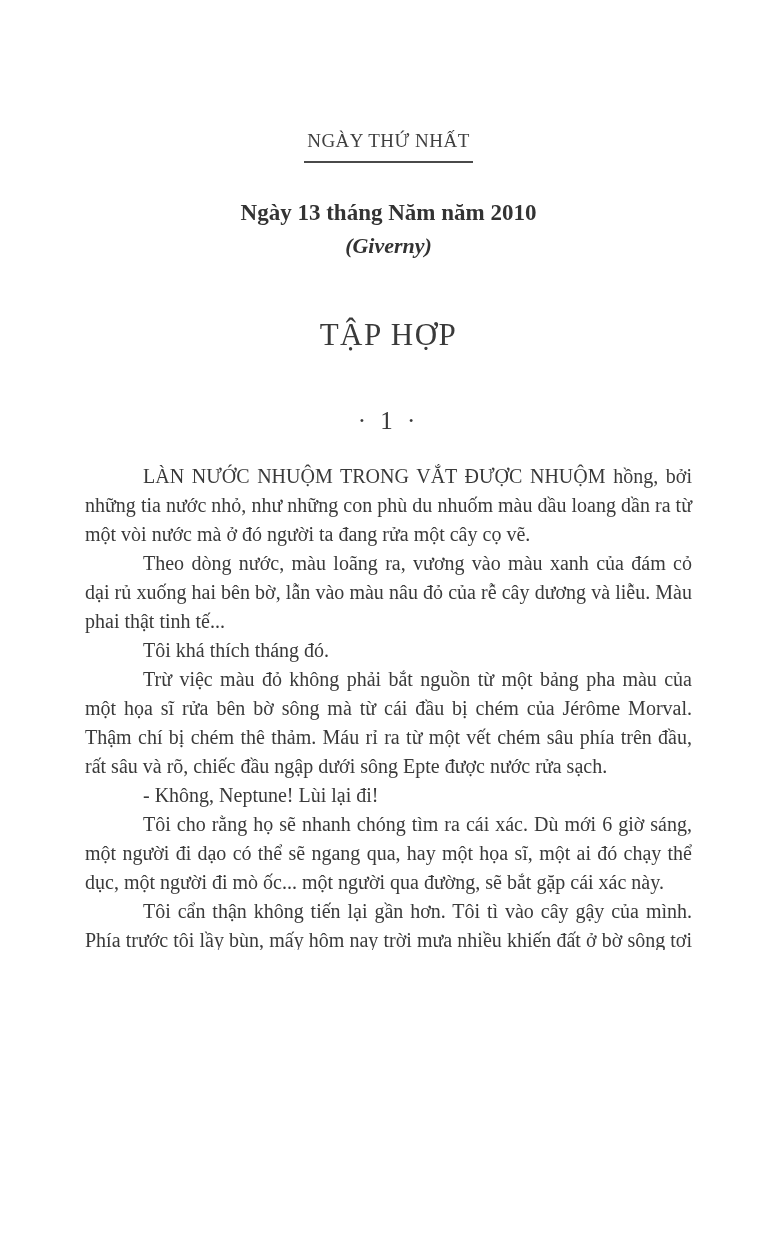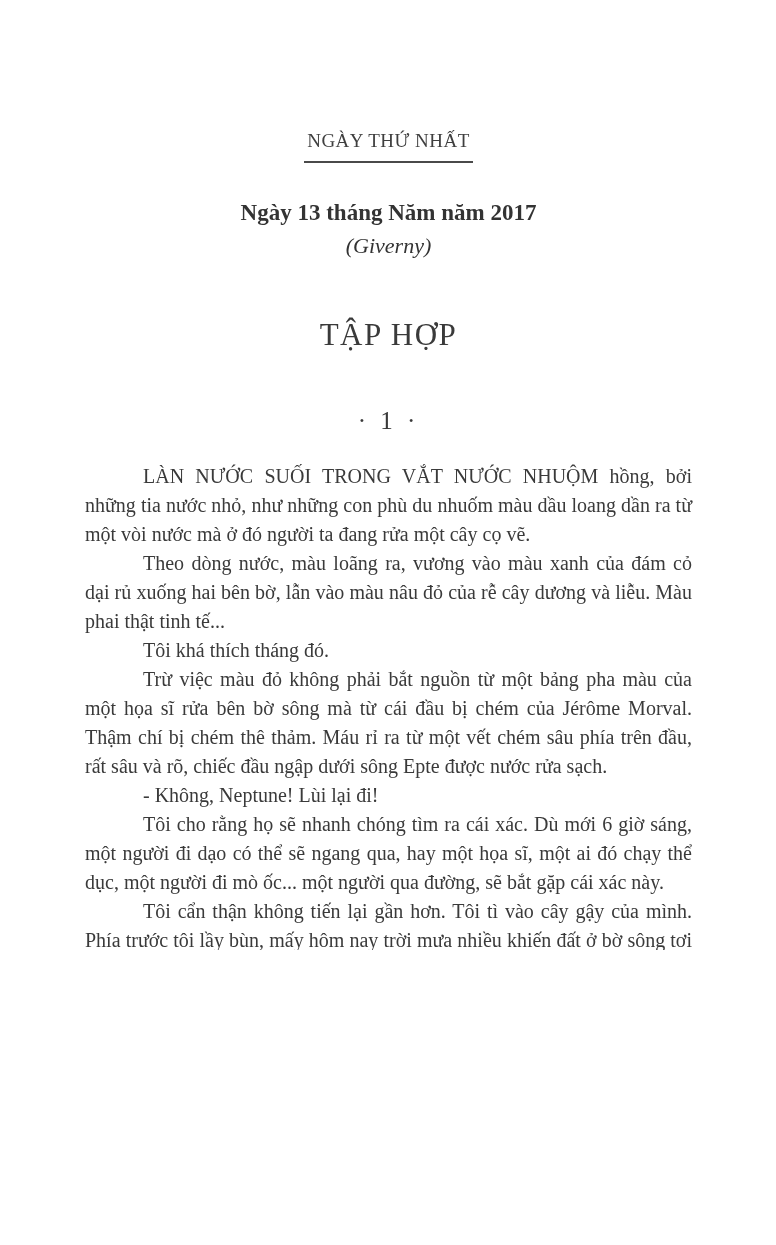--- a/index.html
+++ b/index.html
@@ -33,21 +33,21 @@
   .date-heading {
     text-align: center;
     font-size: 23px;
     font-weight: bold;
     margin-top: 37px;
     color: #333333;
   }
   .location-subtitle {
     text-align: center;
     font-size: 22px;
-    font-weight: normal;
+    font-weight: bold;
     font-style: italic;
     margin-top: 7px;
     color: #333333;
   }
   .chapter-title {
     text-align: center;
     font-size: 31px;
     letter-spacing: 1.5px;
     margin-top: 58px;
     color: #3a3a3a;
@@ -73,30 +73,30 @@
 </style>
 </head>
 <body>
 
 <div class="page">
 
   <div class="part-header-wrap">
     <span class="part-header">NGÀY THỨ NHẤT</span>
   </div>
 
-  <div class="date-heading">Ngày 13 tháng Năm năm 2017</div>
+  <div class="date-heading">Ngày 13 tháng Năm năm 2010</div>
 
   <div class="location-subtitle">(Giverny)</div>
 
   <div class="chapter-title">TẬP HỢP</div>
 
   <div class="section-number">· 1 ·</div>
 
   <div class="body-text">
-    <p><span>LÀN NƯỚC SUỐI TRONG VẮT NƯỚC NHUỘM</span><span> hồng, bởi những tia nước nhỏ, như những con phù du nhuốm màu dầu loang dần ra từ một vòi nước mà ở đó người ta đang rửa một cây cọ vẽ.</span></p>
+    <p><span>LÀN NƯỚC NHUỘM TRONG VẮT ĐƯỢC NHUỘM</span><span> hồng, bởi những tia nước nhỏ, như những con phù du nhuốm màu dầu loang dần ra từ một vòi nước mà ở đó người ta đang rửa một cây cọ vẽ.</span></p>
     <p>Theo dòng nước, màu loãng ra, vương vào màu xanh của đám cỏ dại rủ xuống hai bên bờ, lẫn vào màu nâu đỏ của rễ cây dương và liễu. Màu phai thật tinh tế...</p>
     <p>Tôi khá thích tháng đó.</p>
     <p>Trừ việc màu đỏ không phải bắt nguồn từ một bảng pha màu của một họa sĩ rửa bên bờ sông mà từ cái đầu bị chém của Jérôme Morval. Thậm chí bị chém thê thảm. Máu rỉ ra từ một vết chém sâu phía trên đầu, rất sâu và rõ, chiếc đầu ngập dưới sông Epte được nước rửa sạch.</p>
     <p>- Không, Neptune! Lùi lại đi!</p>
     <p>Tôi cho rằng họ sẽ nhanh chóng tìm ra cái xác. Dù mới 6 giờ sáng, một người đi dạo có thể sẽ ngang qua, hay một họa sĩ, một ai đó chạy thể dục, một người đi mò ốc... một người qua đường, sẽ bắt gặp cái xác này.</p>
     <p>Tôi cẩn thận không tiến lại gần hơn. Tôi tì vào cây gậy của mình. Phía trước tôi lầy bùn, mấy hôm nay trời mưa nhiều khiến đất ở bờ sông tơi xốp. Ở tuổi tám mươi tư, tôi thực sự không còn khả năng bơi lội, dù là ở một con sông nhỏ không có gì đáng sợ, rộng chưa đến một mét mà một nửa lưu lượng đã bị</p>
   </div>
 
 </div>
 

